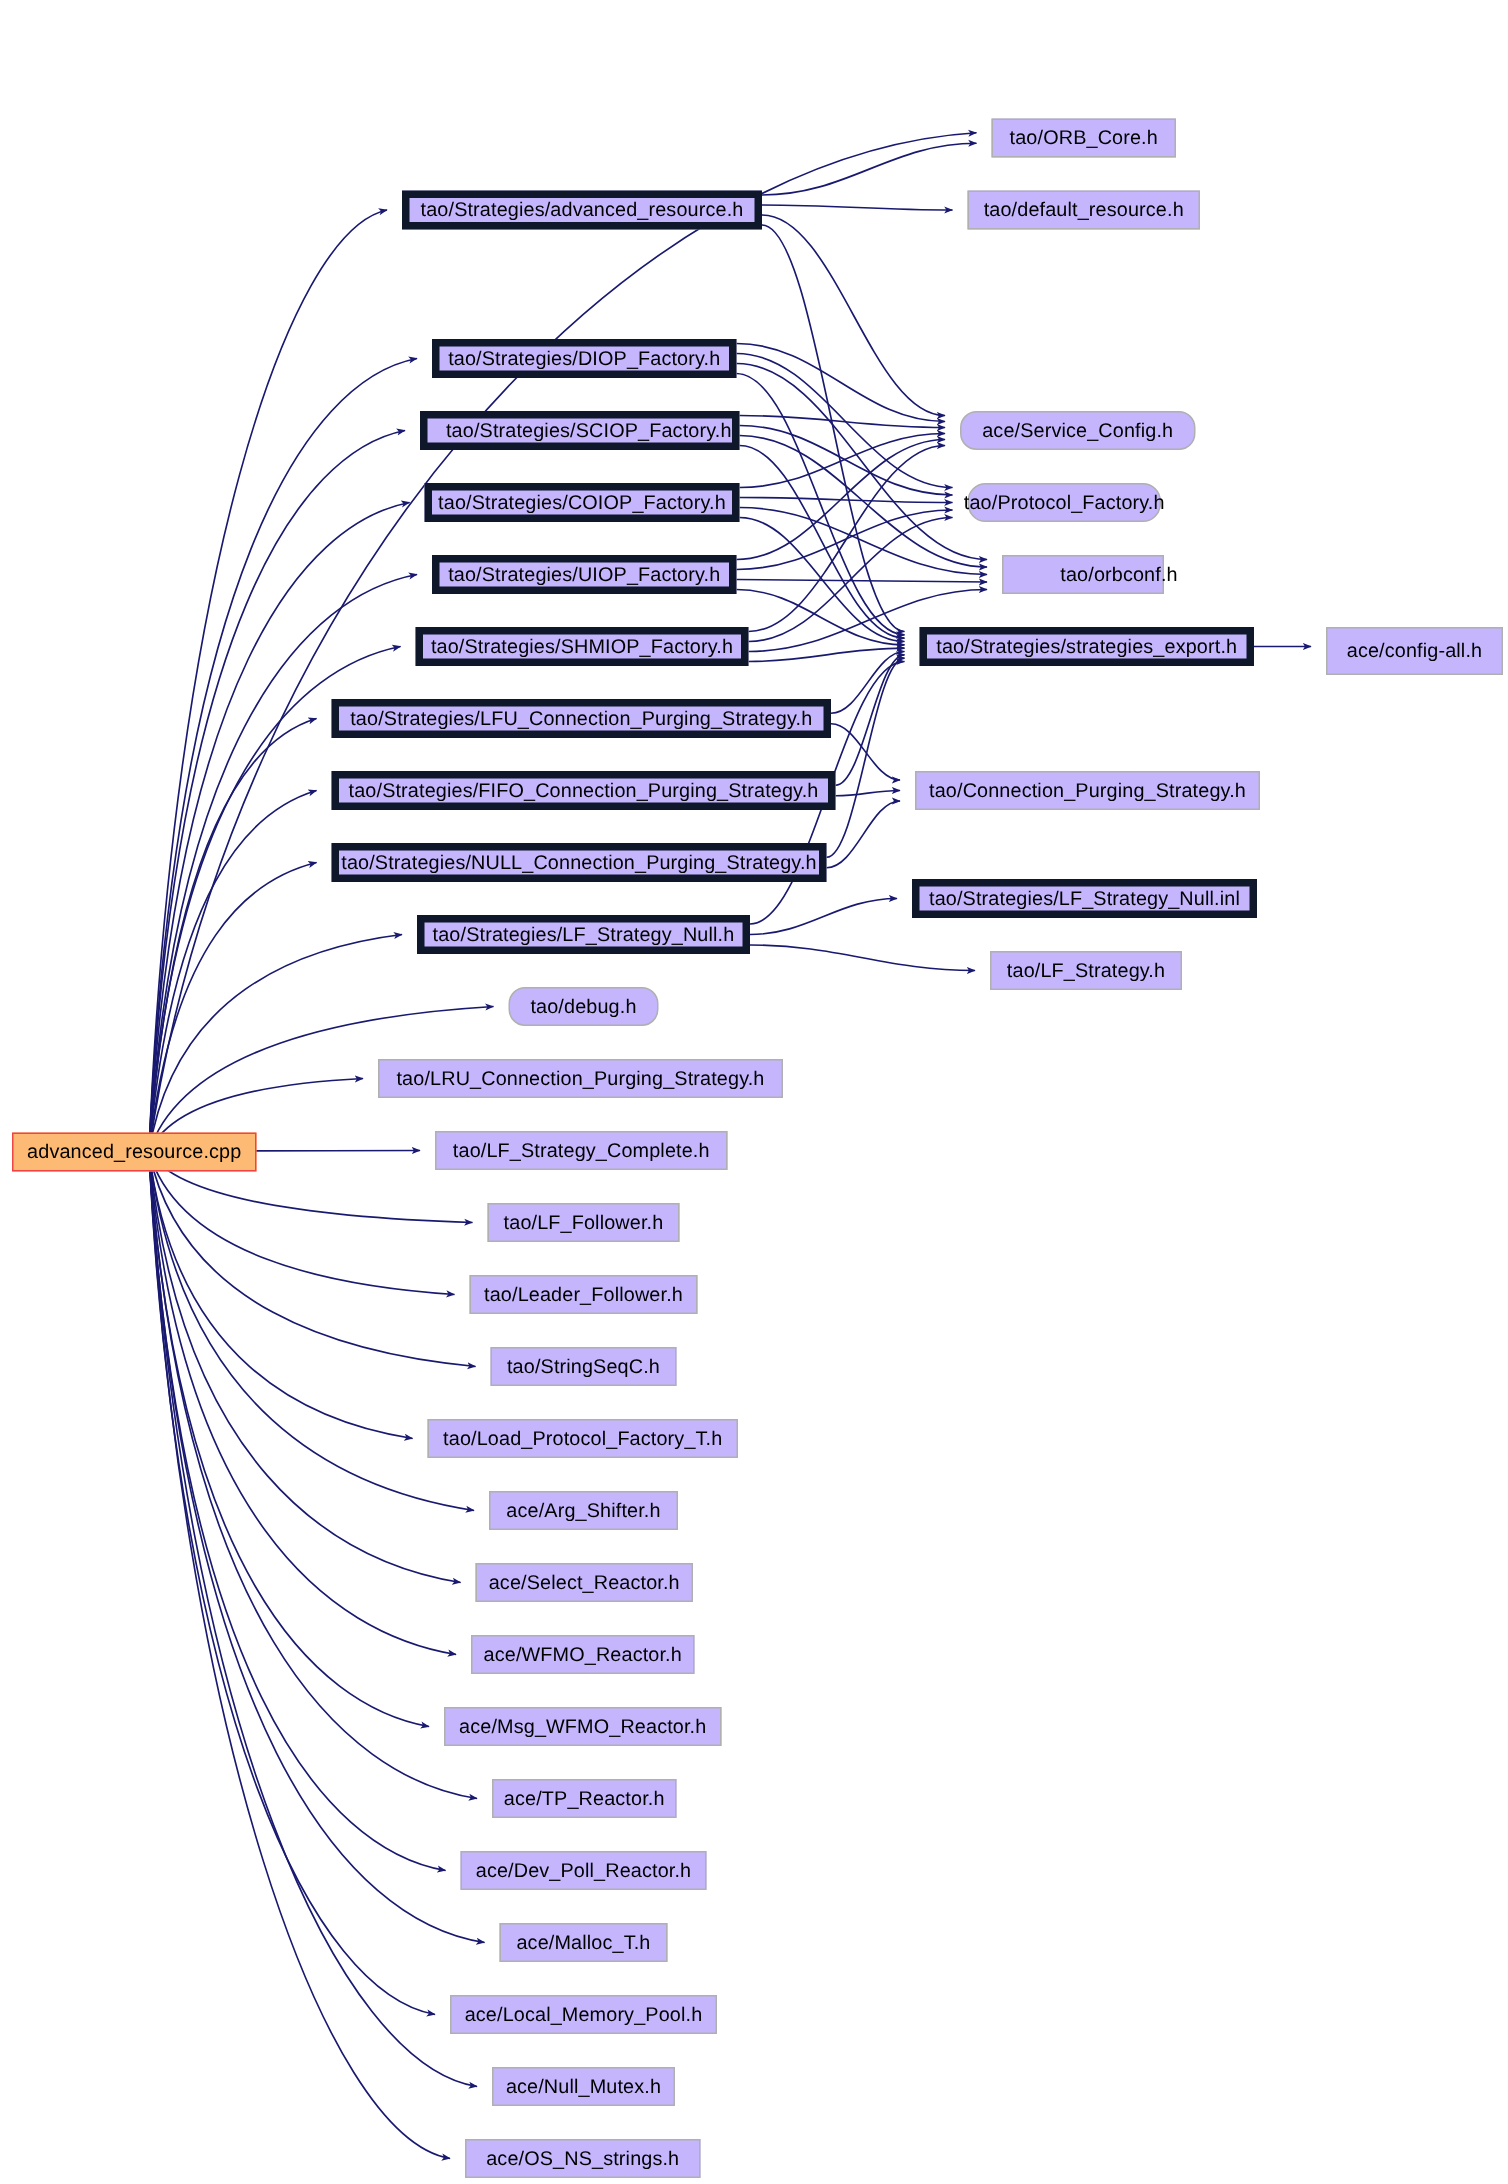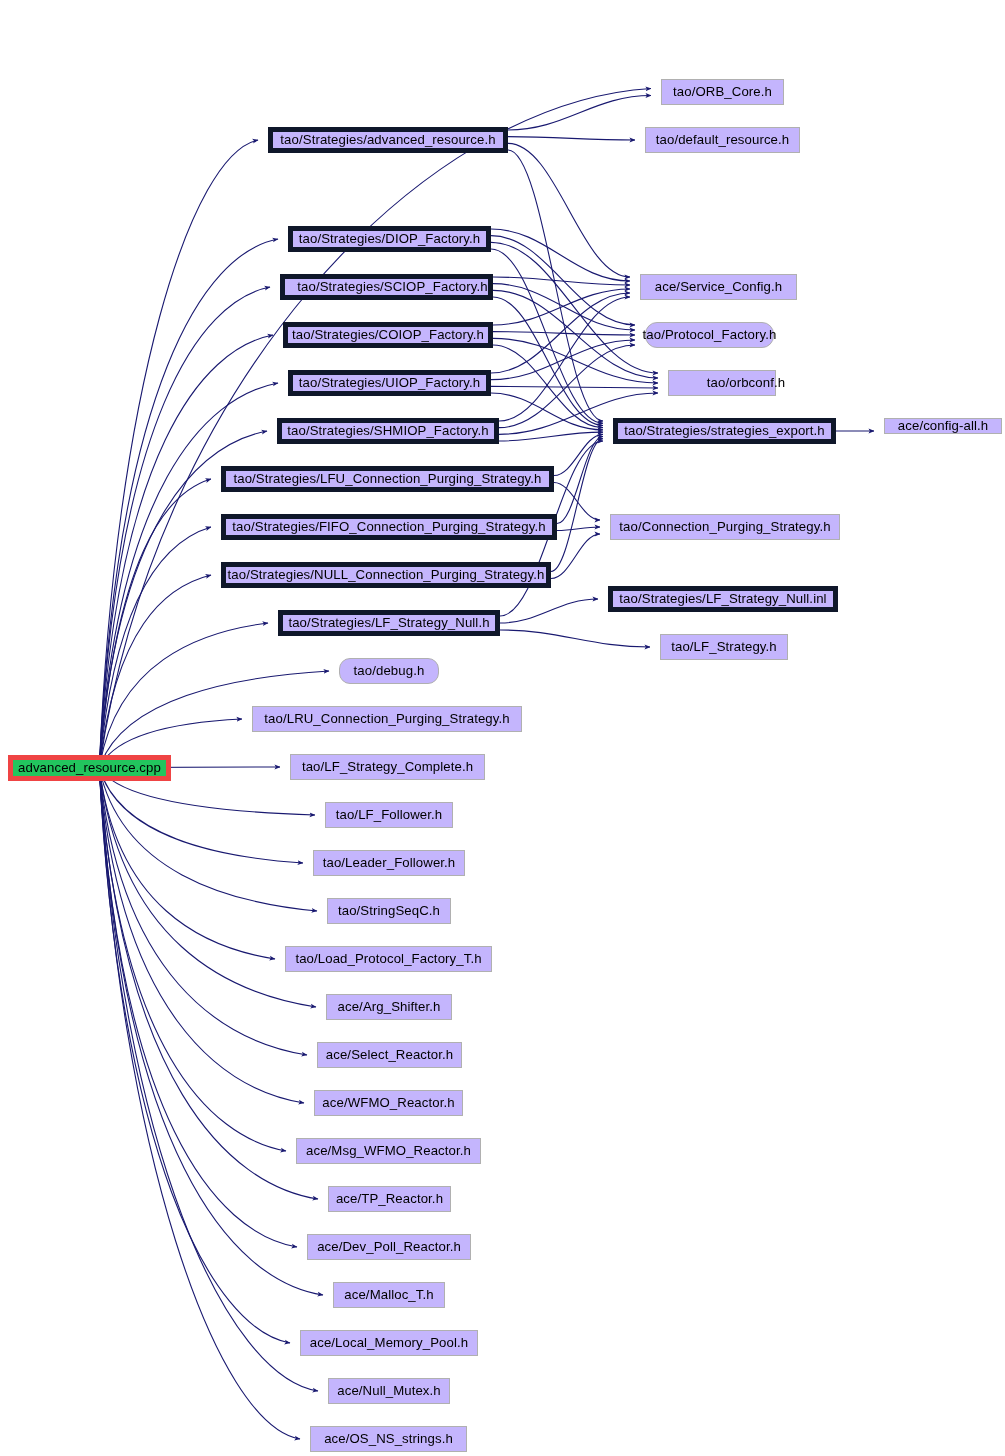--- a/index.html
+++ b/index.html
@@ -42,22 +42,22 @@
     font-size: 13.2px;
     color: #000000;
     white-space: nowrap;
     letter-spacing: 0.1px;
     line-height: 1;
   }
   .gnode.strong {
     border: 5px solid #0f172a;
   }
   .gnode.root {
-    background: #22c55e;
-    border: 5px solid #ef4444;
+    background: #fdba74;
+    border: 1px solid #ef4444;
   }
 </style>
 </head>
 <body>
 
 <div id="graph-canvas">
   <svg id="edge-layer" width="1005" height="1456" viewBox="0 0 1005 1456">
       <defs>
         <marker id="ah" viewBox="0 0 10 10" refX="9.2" refY="5" markerWidth="6" markerHeight="6" orient="auto-start-reverse" markerUnits="userSpaceOnUse">
           <path d="M 0 1 L 10 5 L 0 9 L 2.4 5 Z" fill="#191970"></path>
@@ -135,21 +135,21 @@
       </div>
       <div class="gnode strong" style="left: 268px; top: 127px; width: 240px; height: 26px;">
         <span>tao/Strategies/advanced_resource.h</span>
       </div>
       <div class="gnode" style="left: 645px; top: 127px; width: 155px; height: 26px;">
         <span>tao/default_resource.h</span>
       </div>
       <div class="gnode strong" style="left: 288px; top: 226px; width: 203px; height: 26px;">
         <span>tao/Strategies/DIOP_Factory.h</span>
       </div>
-      <div class="gnode" style="left: 640px; top: 274px; width: 157px; height: 26px;">
+      <div class="gnode" style="left: 640px; top: 274px; width: 157px; height: 26px; border-radius: 11px;">
         <span>ace/Service_Config.h</span>
       </div>
       <div class="gnode strong" style="left: 280px; top: 274px; width: 213px; height: 26px; padding-left: 12px;">
         <span>tao/Strategies/SCIOP_Factory.h</span>
       </div>
       <div class="gnode strong" style="left: 283px; top: 322px; width: 210px; height: 26px;">
         <span>tao/Strategies/COIOP_Factory.h</span>
       </div>
       <div class="gnode" style="left: 645px; top: 322px; width: 129px; height: 26px; border-radius: 12px;">
         <span>tao/Protocol_Factory.h</span>
@@ -159,21 +159,21 @@
       </div>
       <div class="gnode" style="left: 668px; top: 370px; width: 108px; height: 26px; padding-left: 48px;">
         <span>tao/orbconf.h</span>
       </div>
       <div class="gnode strong" style="left: 277px; top: 418px; width: 222px; height: 26px;">
         <span>tao/Strategies/SHMIOP_Factory.h</span>
       </div>
       <div class="gnode strong" style="left: 613px; top: 418px; width: 223px; height: 26px;">
         <span>tao/Strategies/strategies_export.h</span>
       </div>
-      <div class="gnode" style="left: 884px; top: 418px; width: 118px; height: 16px;">
+      <div class="gnode" style="left: 884px; top: 418px; width: 118px; height: 32px;">
         <span>ace/config-all.h</span>
       </div>
       <div class="gnode strong" style="left: 221px; top: 466px; width: 333px; height: 26px;">
         <span>tao/Strategies/LFU_Connection_Purging_Strategy.h</span>
       </div>
       <div class="gnode strong" style="left: 221px; top: 514px; width: 336px; height: 26px;">
         <span>tao/Strategies/FIFO_Connection_Purging_Strategy.h</span>
       </div>
       <div class="gnode" style="left: 610px; top: 514px; width: 230px; height: 26px;">
         <span>tao/Connection_Purging_Strategy.h</span>

